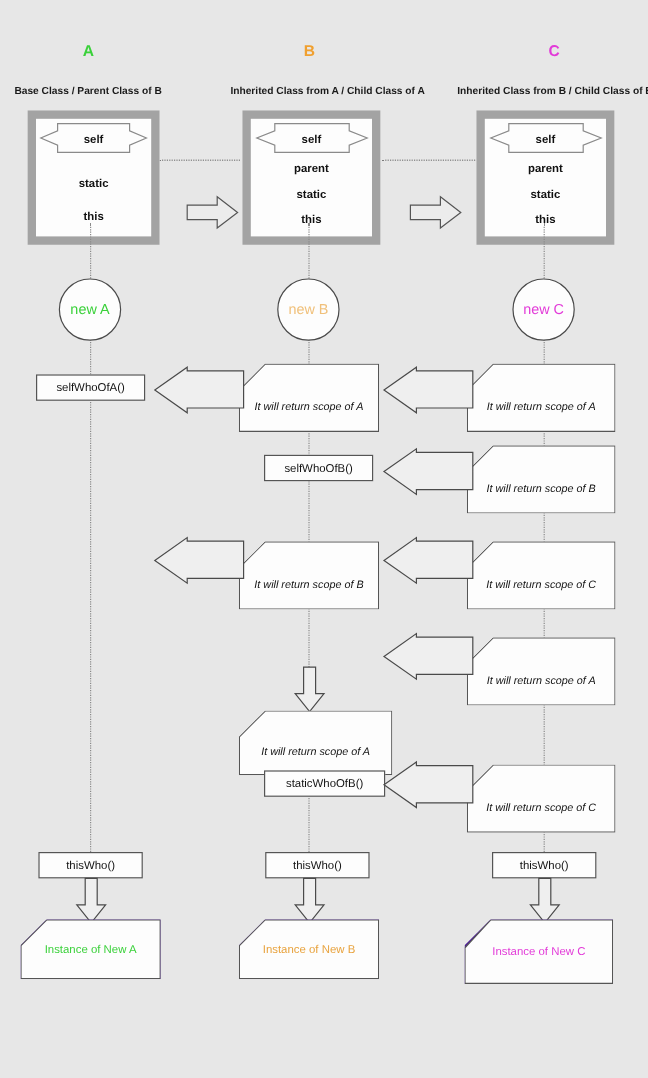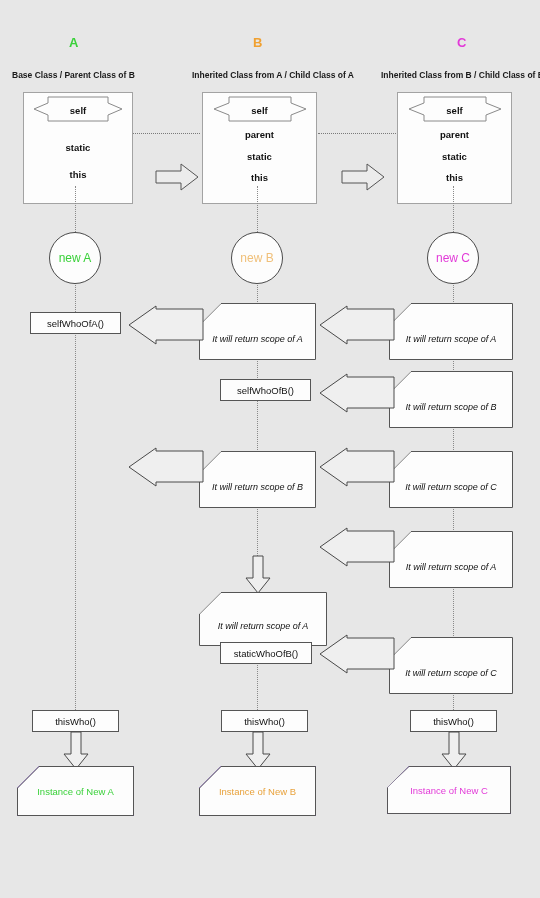--- a/index.html
+++ b/index.html
@@ -17,21 +17,21 @@
     position:absolute;text-align:center;font-size:13px;font-weight:bold;
     letter-spacing:.5px;
   }
   .col-sub{
     position:absolute;font-size:8.5px;font-weight:bold;color:#1a1a1a;
     white-space:nowrap;
   }
 
   
   .class-box{
-    position:absolute;background:#fdfdfd;border:1px solid #a3a3a3;
+    position:absolute;background:#fdfdfd;border:7px solid #a3a3a3;
     box-sizing:border-box;
   }
   .cb-rows{
     position:absolute;left:0;right:0;top:0;bottom:0;
     display:flex;flex-direction:column;align-items:center;
   }
   .cb-row{
     font-size:9.5px;font-weight:bold;color:#111;text-align:center;
     line-height:1;width:100%;
   }
@@ -235,21 +235,21 @@
     <polygon class="arrowfill2" points="8,0 18,0 18,22 25,22 13,37 1,22 8,22"></polygon>
   </svg>
 
   <div class="scope" style="left:199px;top:592px;width:128px;height:54px;">
     <svg class="sv" viewBox="0 0 128 54" preserveAspectRatio="none">
       <polygon points="22,0.5 127.5,0.5 127.5,53.5 0.5,53.5 0.5,22" fill="none" stroke="#555" stroke-width="1"></polygon>
     </svg>
     <span class="stxt">It will return scope of A</span>
   </div>
 
-  <div class="mbox" style="left:220px;top:642px;width:92px;height:22px;">staticWhoOfB()</div>
+  <div class="mbox" style="left:220px;top:642px;width:101px;height:22px;">staticWhoOfB()</div>
 
   <div class="scope" style="left:389px;top:637px;width:124px;height:57px;">
     <svg class="sv" viewBox="0 0 124 57" preserveAspectRatio="none">
       <polygon points="22,0.5 123.5,0.5 123.5,56.5 0.5,56.5 0.5,22" fill="none" stroke="#555" stroke-width="1"></polygon>
     </svg>
     <span class="stxt">It will return scope of C</span>
   </div>
   <svg class="deco" style="left:319px;top:634px;" width="76" height="42" viewBox="0 0 76 42">
     <polygon class="arrowfill2" points="75,4 28,4 28,1 1,20 28,39 28,35 75,35"></polygon>
   </svg>
@@ -275,20 +275,20 @@
     <span class="itxt">Instance of New A</span>
   </div>
 
   <div class="instance" style="left:199px;top:766px;width:117px;height:50px;color:#e8a23c;">
     <svg class="sv" viewBox="0 0 117 50" preserveAspectRatio="none" style="position:absolute;left:0;top:0;width:100%;height:100%;">
       <polygon points="22,0.5 116.5,0.5 116.5,49.5 0.5,49.5 0.5,22" fill="#fdfdfd" stroke="#555" stroke-width="1"></polygon>
     </svg>
     <span class="itxt">Instance of New B</span>
   </div>
 
-  <div class="instance" style="left:387px;top:766px;width:124px;height:48px;color:#e23ad8;text-align:right;">
+  <div class="instance" style="left:387px;top:766px;width:124px;height:54px;color:#e23ad8;text-align:right;">
     <svg class="sv" viewBox="0 0 124 50" preserveAspectRatio="none" style="position:absolute;left:0;top:0;width:100%;height:100%;">
       <polygon points="22,0.5 123.5,0.5 123.5,49.5 0.5,49.5 0.5,22" fill="#fdfdfd" stroke="#555" stroke-width="1"></polygon>
     </svg>
     <span class="itxt">Instance of New C</span>
   </div>
 
 </div>
 
 </body></html>

